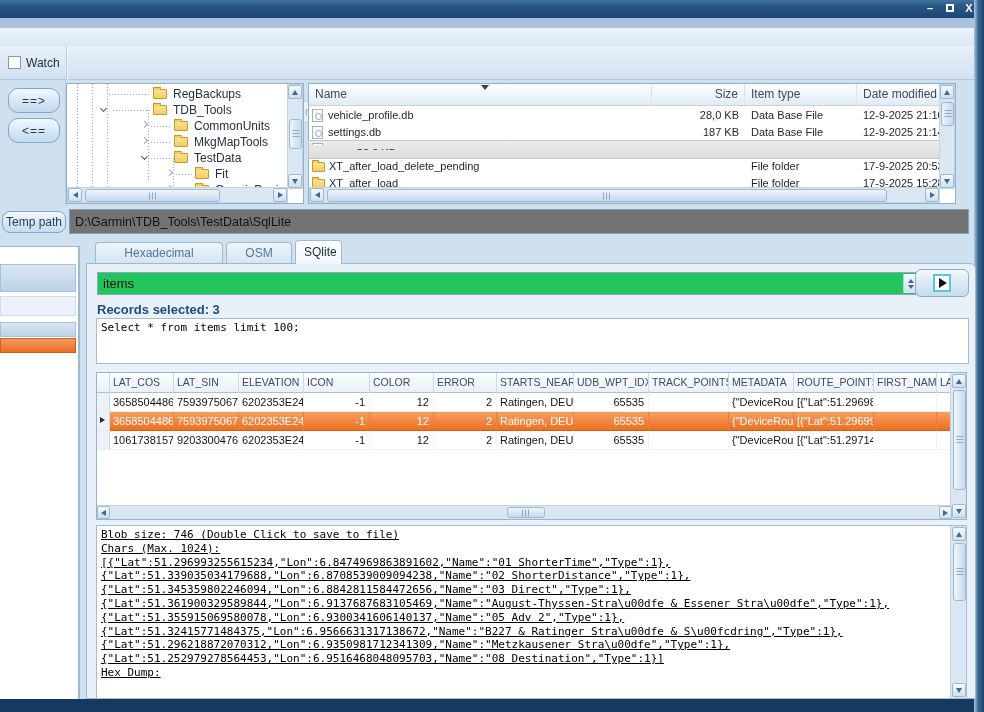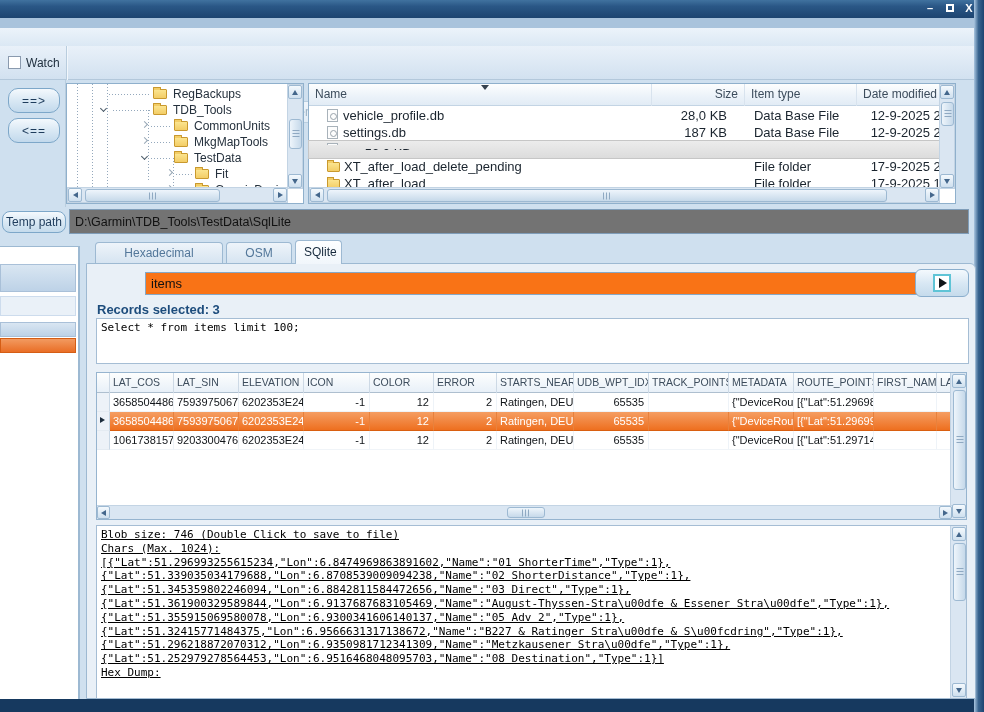--- a/index.html
+++ b/index.html
@@ -75,22 +75,22 @@
     border-bottom:1px solid #c3d4e4; display:flex; }
   .fl-hcell { height:22px; font-size:12px; color:#3c4c5c; line-height:21px;
     padding-left:6px; border-right:1px solid #d8e3ee; position:relative; }
   .fl-hcell.right { text-align:right; padding-right:6px; }
   .sort-tri { position:absolute; left:172px; top:1px; width:0; height:0;
     border-left:4px solid transparent; border-right:4px solid transparent;
     border-top:5px solid #36424e; }
   .fl-row { position:absolute; left:0; width:632px; height:17px; display:flex; }
   .fl-row.selected { background:linear-gradient(180deg,#ececec,#dcdcdc);
     outline:1px solid #c6c6c6; }
-  .fl-cell { height:17px; font-size:13px; color:#1a242e; line-height:17px;
-    padding-left:6px; white-space:nowrap; overflow:hidden;margin-left:15px; }
+  .fl-cell { height:17px; font-size:11px; color:#1a242e; line-height:17px;
+    padding-left:6px; white-space:nowrap; overflow:hidden; }
   .fl-cell.right { text-align:right; padding-right:6px; padding-left:0; }
   .i-db { position:relative; width:11px; height:13px; margin:2px 5px 0 3px; flex:none;
     background:#fdfdfd; border:1px solid #a8b2ba; }
   .i-db::after { content:""; position:absolute; left:2px; top:3px; width:5px; height:5px;
     border:1.6px solid #99a3ab; border-radius:50%; }
   .i-folder { position:relative; width:13px; height:10px; margin:4px 4px 0 3px; flex:none;
     background:linear-gradient(180deg,#fbe48f,#f3cd66); border:1px solid #c9992e; border-radius:1px; }
   .i-folder::before { content:""; position:absolute; top:-3px; left:-1px; width:5px; height:2px;
     background:#f3cd66; border:1px solid #c9992e; border-bottom:none; }
 
@@ -139,21 +139,21 @@
     border-radius:4px 4px 0 0; font-size:12px; color:#53779a; text-align:center;
     line-height:20px; background:linear-gradient(180deg,#eef4fa,#d6e4f1); z-index:2;
     padding:0 8px; }
   .tab.active { height:24px; line-height:23px; color:#16293c;
     background:linear-gradient(180deg,#fdfeff,#f1f6fb); z-index:4; }
   .tab-page { left:86px; top:263px; width:890px; height:436px;
     background:#e9f0f7; border:1px solid #9db9d2; border-radius:0 6px 0 0; z-index:3; }
 
   
   .combo { position:absolute; left:10px; top:8px; width:822px; height:23px;
-    background:#f97316; border:1px solid #86a7c5;margin-left:48px; }
+    background:#22c55e; border:1px solid #86a7c5; }
   .combo-text { position:absolute; left:5px; top:3px; font-size:13px; color:#111; }
   .spin { position:absolute; right:1px; top:1px; width:14px; height:19px;
     background:linear-gradient(180deg,#f4f9fd,#d3e3f1); border-left:1px solid #b7cde0;
     display:flex; flex-direction:column; align-items:center; justify-content:center; gap:2px; }
   .spin .tu, .spin .td { border-left-width:3px; border-right-width:3px;
     border-bottom-width:4px; border-top-width:4px; }
   .run-btn { position:absolute; left:828px; top:5px; width:54px; height:28px; border-radius:6px;
     background:linear-gradient(180deg,#f4f9fd,#d9e8f4 50%,#c5dbec); border:1px solid #8aaecd;
     display:flex; align-items:center; justify-content:center; padding:0; }
   .run-icon { width:18px; height:18px; background:#fff; border:2px solid #5fc4d6;

